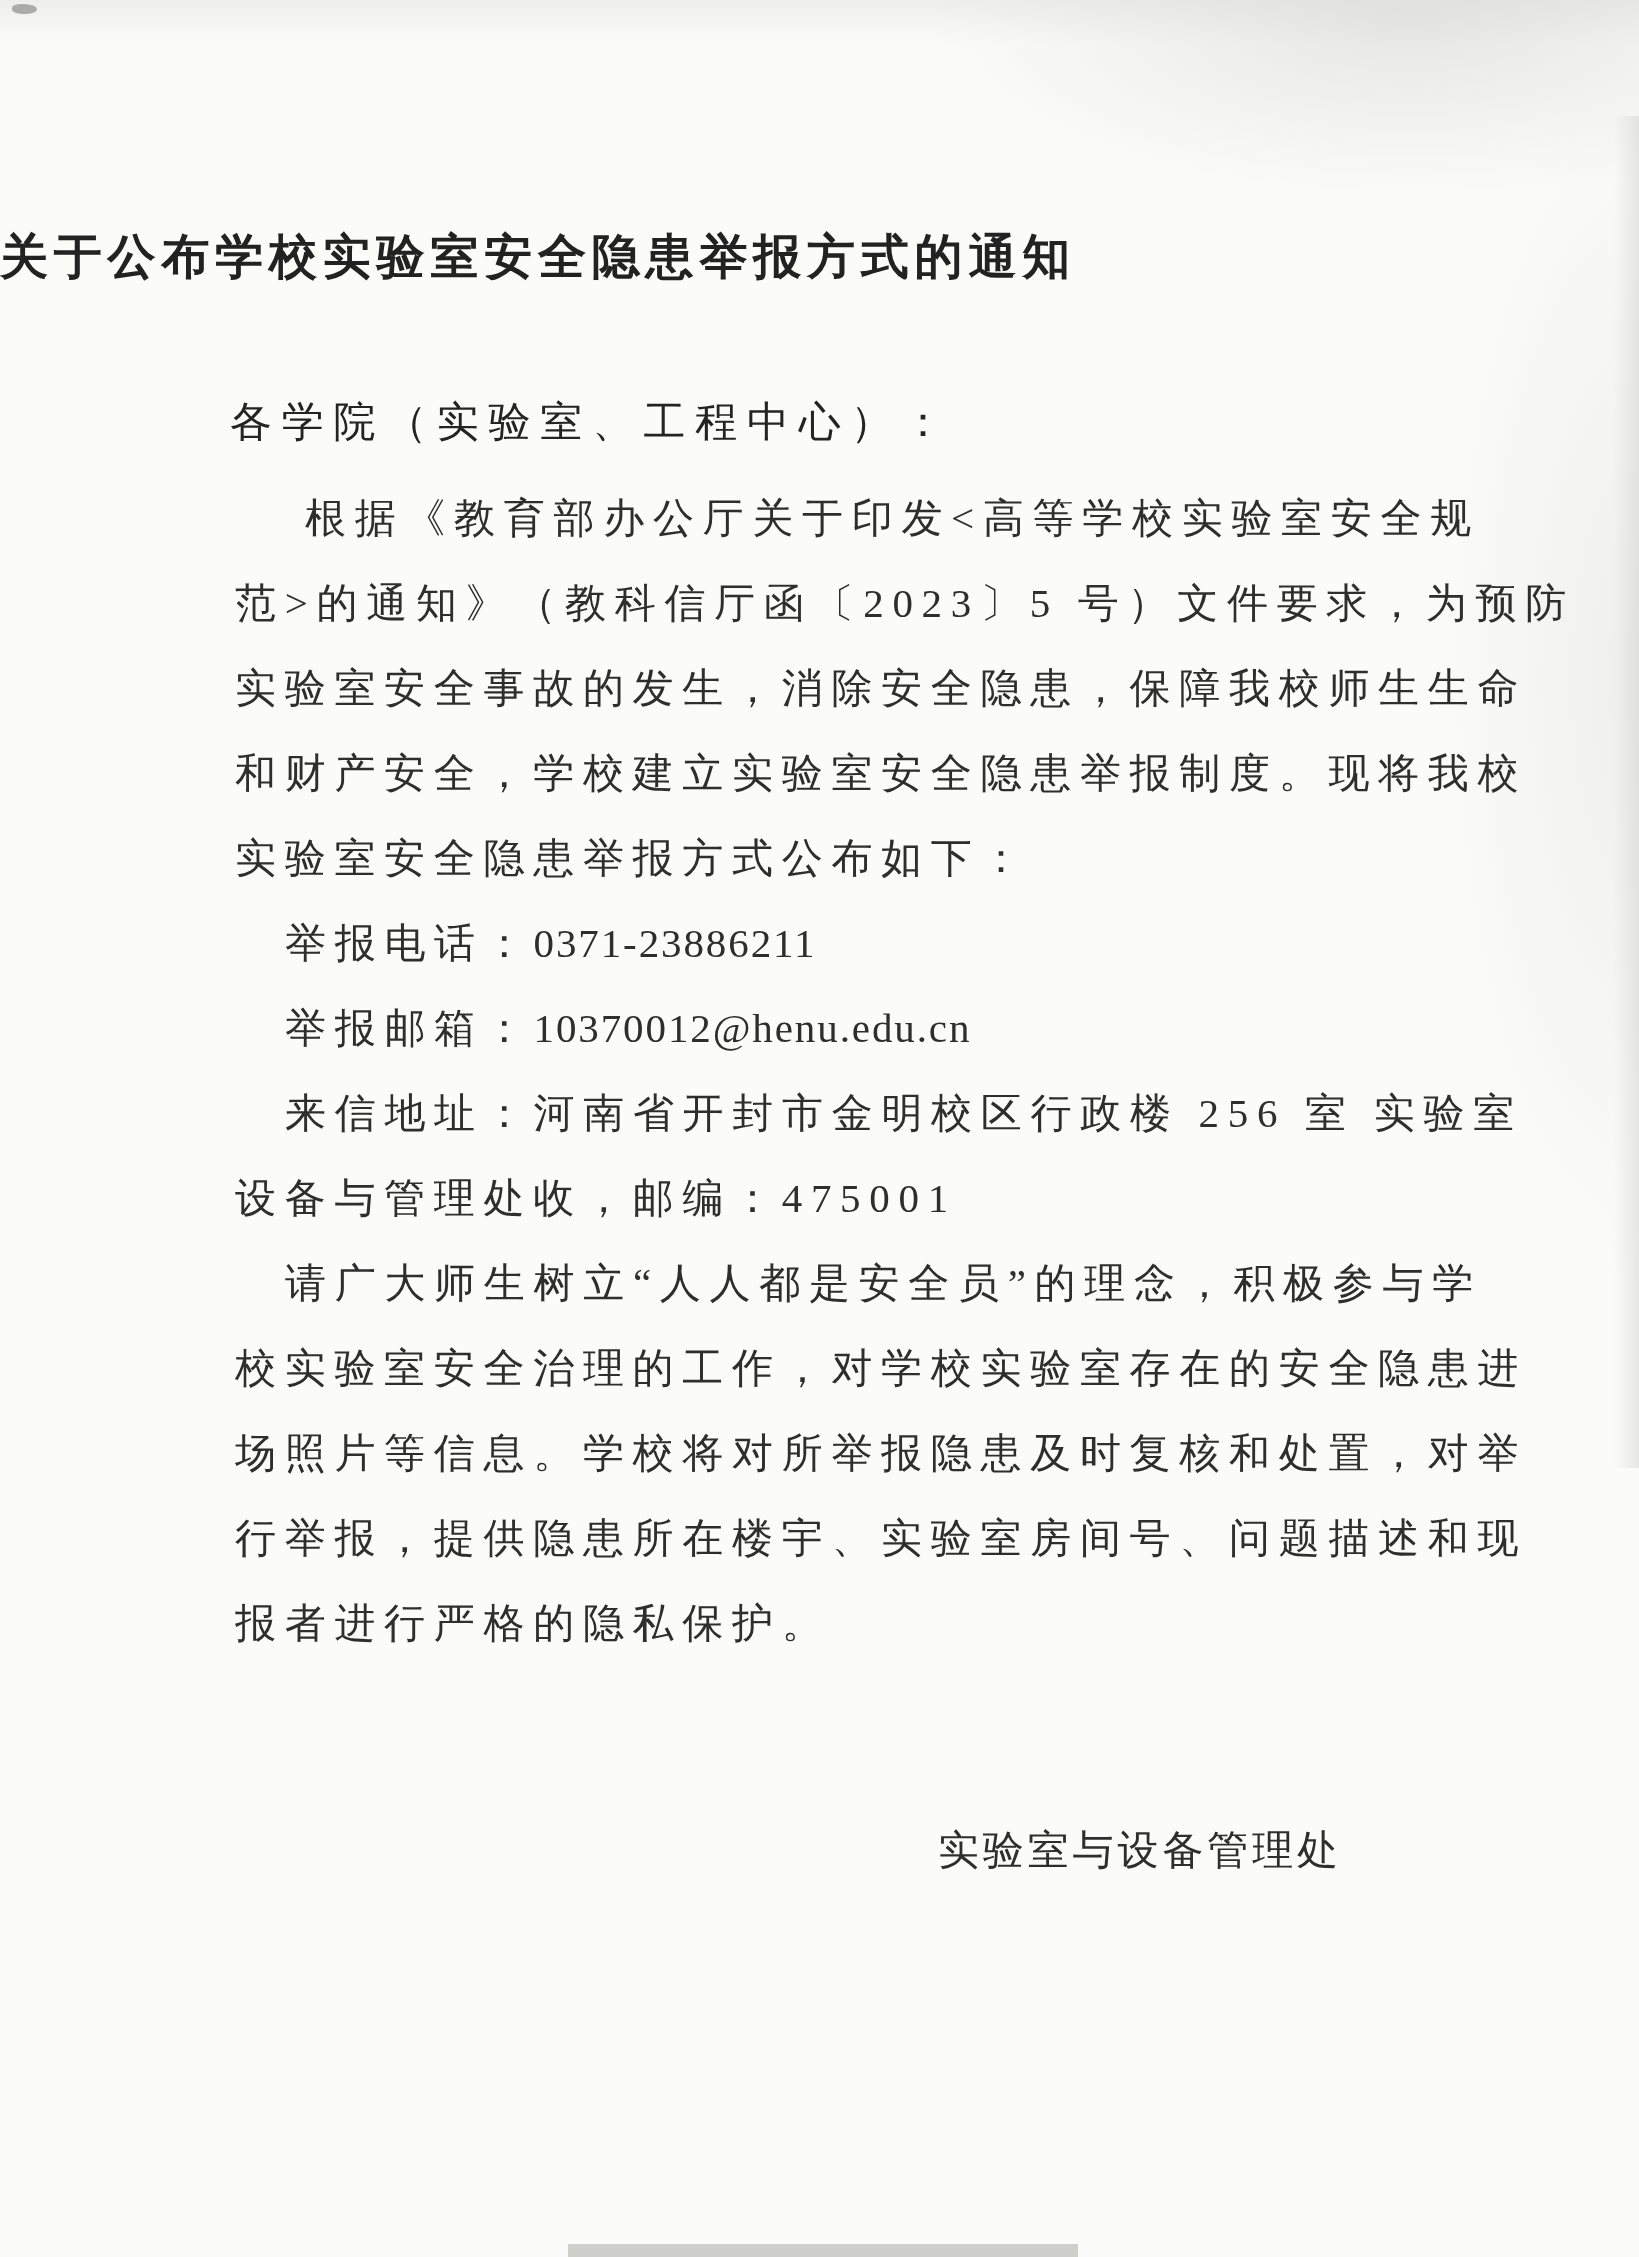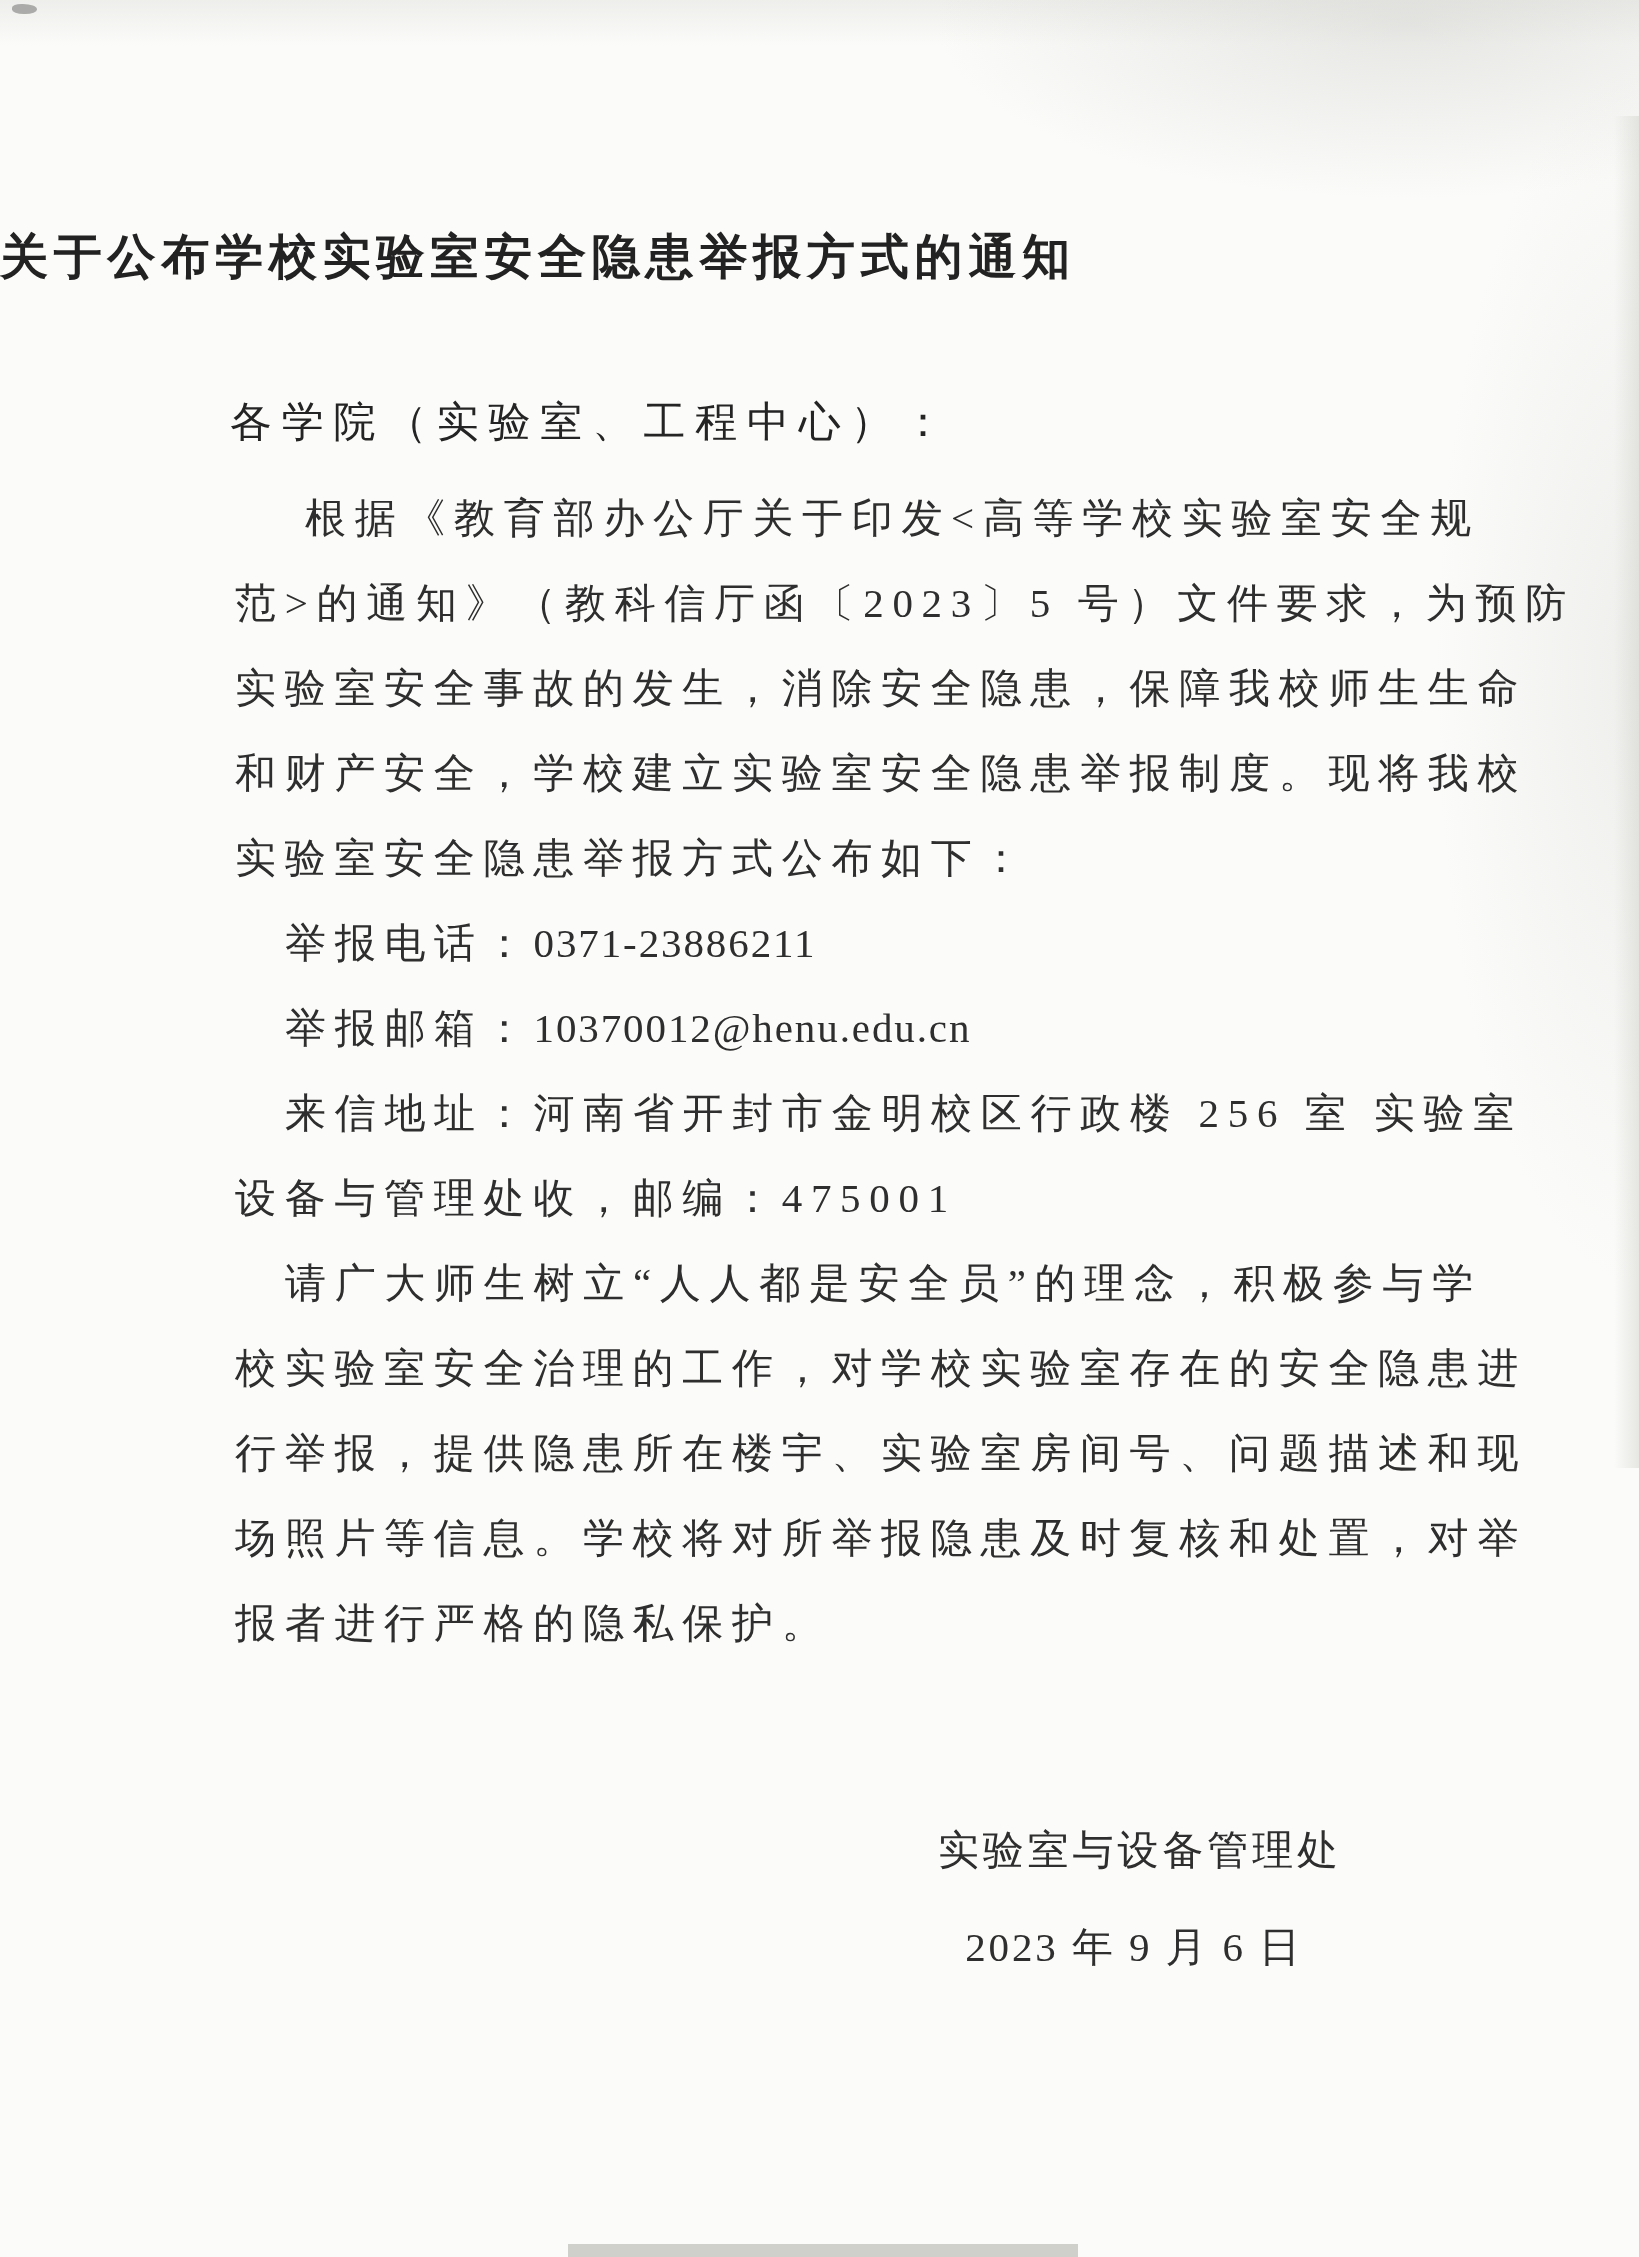--- a/index.html
+++ b/index.html
@@ -148,25 +148,24 @@
     </div>
 
     <div class="body-line indent-contact">
       <span>来信地址：</span><span>河南省开封市金明校区行政楼 256 室  实验室</span>
     </div>
 
     <div class="body-line">设备与管理处收，邮编：475001</div>
 
     <div class="body-line indent-contact">请广大师生树立“人人都是安全员”的理念，积极参与学</div>
     <div class="body-line">校实验室安全治理的工作，对学校实验室存在的安全隐患进</div>
+    <div class="body-line">场照片等信息。学校将对所举报隐患及时复核和处置，对举</div>
     <div class="body-line">行举报，提供隐患所在楼宇、实验室房间号、问题描述和现</div>
-    <div class="body-line">场照片等信息。学校将对所举报隐患及时复核和处置，对举</div>
     <div class="body-line">报者进行严格的隐私保护。</div>
   </div>
 
   <div class="signature">实验室与设备管理处</div>
 
-  <div class="doc-date">2023 年 9 月 6 日</div>
 
   <div class="scan-strip-bottom"></div>
 
 </div>
 
 
 </body></html>

